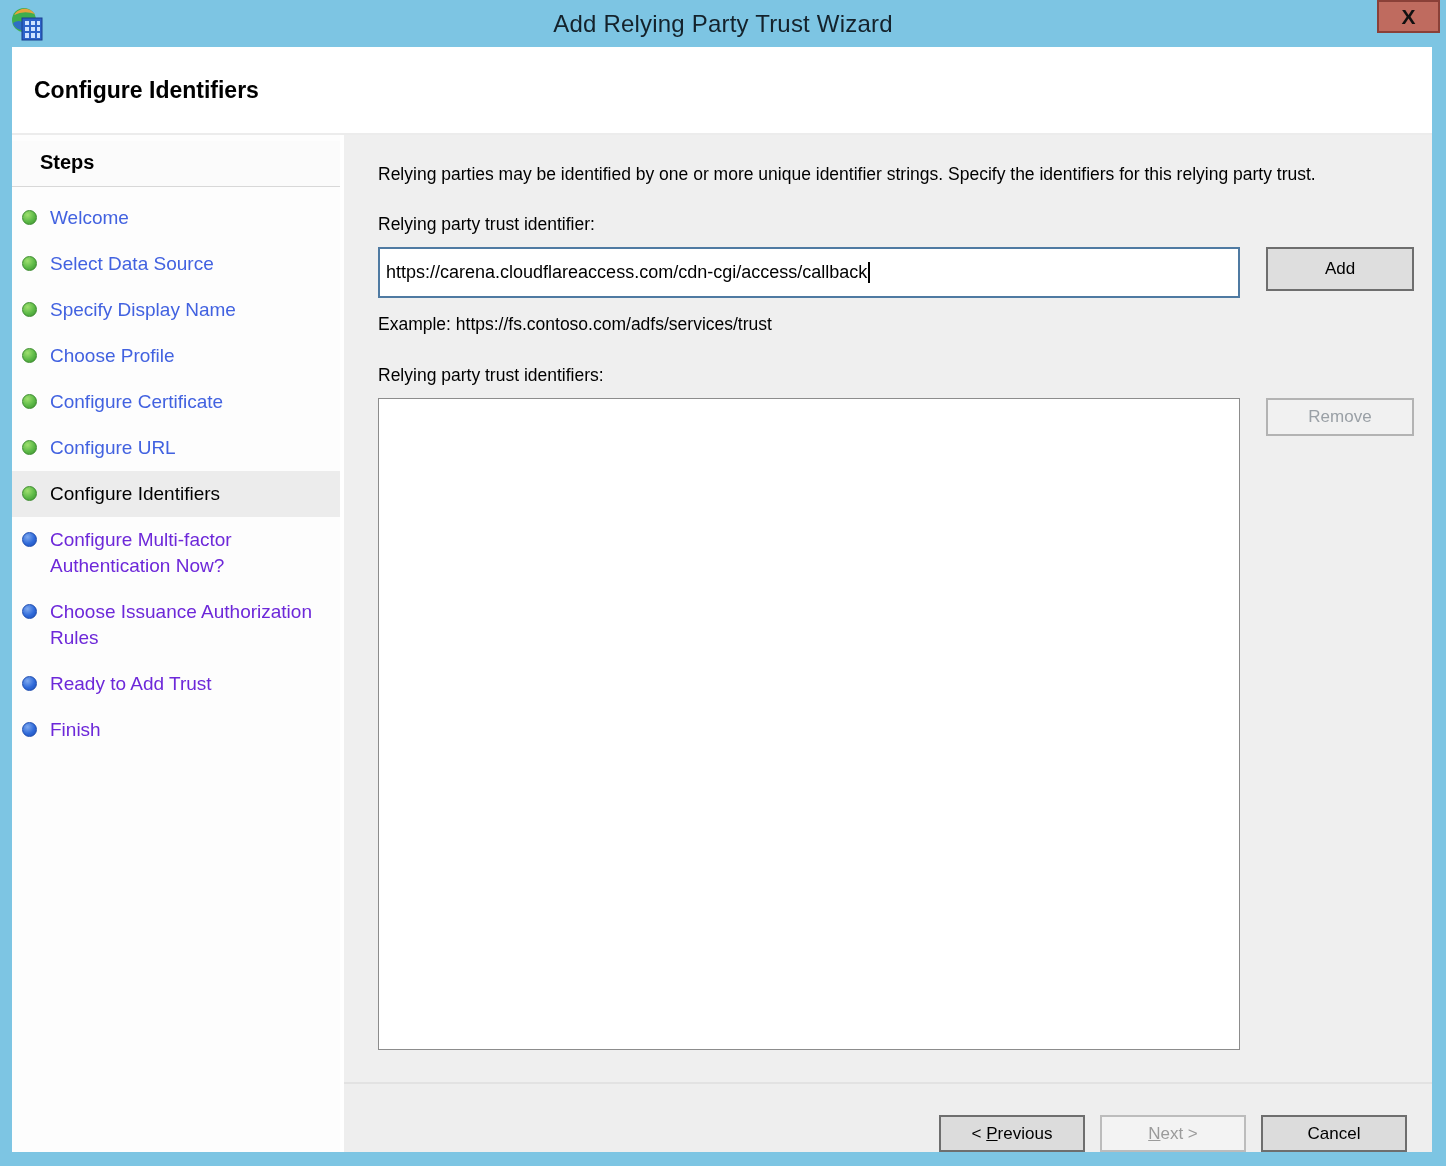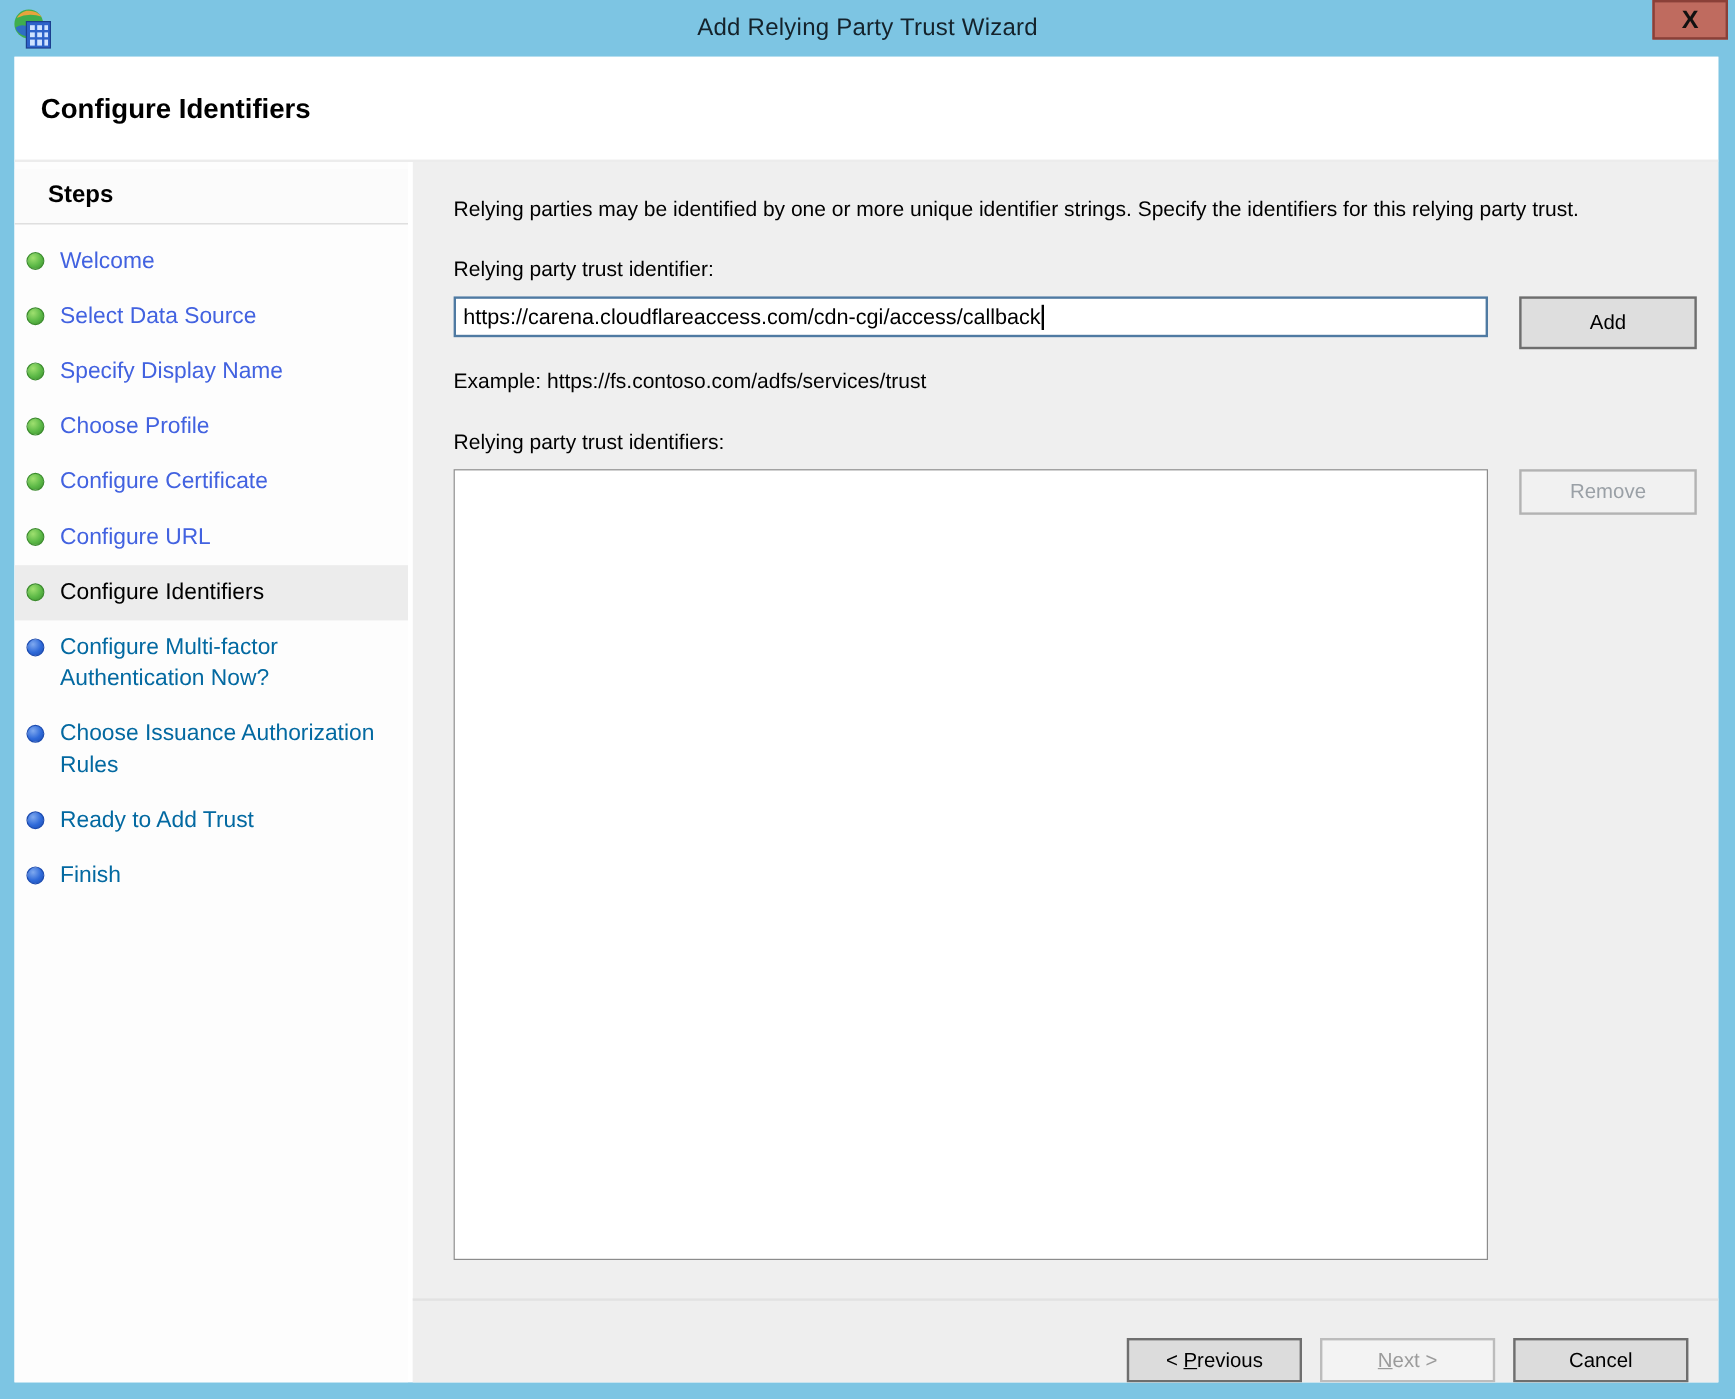--- a/index.html
+++ b/index.html
@@ -16,21 +16,21 @@
   .titlebar {
     height:47px; flex:0 0 47px;
     display:flex; align-items:center;
     position:relative;
     background:#7dc5e3;
   }
   .app-icon { width:34px; height:36px; margin-left:10px; }
   .title {
     position:absolute; left:0; right:0; top:0; height:47px;
     display:flex; align-items:center; justify-content:center;
-    font-size:20px; color:#14222b; letter-spacing:.2px;
+    font-size:24px; color:#14222b; letter-spacing:.2px;
   }
   .close-btn {
     position:absolute; right:6px; top:0;
     width:63px; height:33px;
     background:#bf6b5f;
     border:2px solid #8a4038;
     display:flex; align-items:center; justify-content:center;
     font-size:21px; font-weight:bold; color:#111;
     cursor:pointer;
   }
@@ -83,21 +83,21 @@
     background:radial-gradient(circle at 35% 30%, #9fe06f, #5cb947 55%, #3c8c2e);
     border:1px solid #3c8c2e;
   }
   .step.upcoming .bullet {
     background:radial-gradient(circle at 35% 30%, #7fa9ef, #2f6ad9 55%, #1d4cb0);
     border:1px solid #1d4cb0;
   }
   .step.completed .step-label { color:#4262e0; cursor:pointer; }
   .step.current { background:#ececec; }
   .step.current .step-label { color:#000; }
-  .step.upcoming .step-label { color:#0369a1; }
+  .step.upcoming .step-label { color:#6d28d9; }
 
   
   .main {
     flex:1 1 auto; margin-left:4px;
     background:#efefef;
     display:flex; flex-direction:column;
     min-width:0;
   }
   .main-content {
     flex:1 1 auto;
@@ -106,21 +106,21 @@
     min-height:0;
   }
   .instruction {
     font-size:17.5px; line-height:27px;
     max-width:1030px;
     margin-bottom:26px;
   }
   .field-label { font-size:17.5px; margin-bottom:12px; }
   .row { display:flex; align-items:flex-start; gap:26px; }
   .textbox {
-    flex:1 1 auto; height:34px;
+    flex:1 1 auto; height:51px;
     background:#fff;
     border:2px solid #4f7aa2;
     display:flex; align-items:center;
     padding:0 6px;
     font-size:18px;
     white-space:nowrap; overflow:hidden;
     cursor:text;
   }
   .caret { display:inline-block; width:2px; height:21px; background:#000; margin-left:1px; }
 

